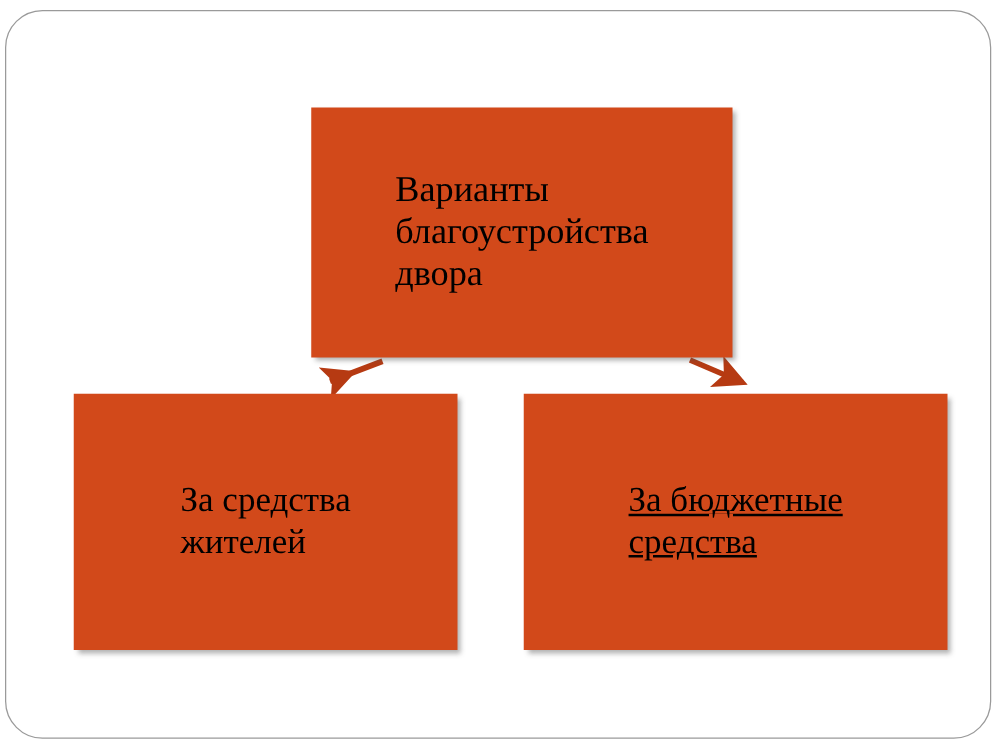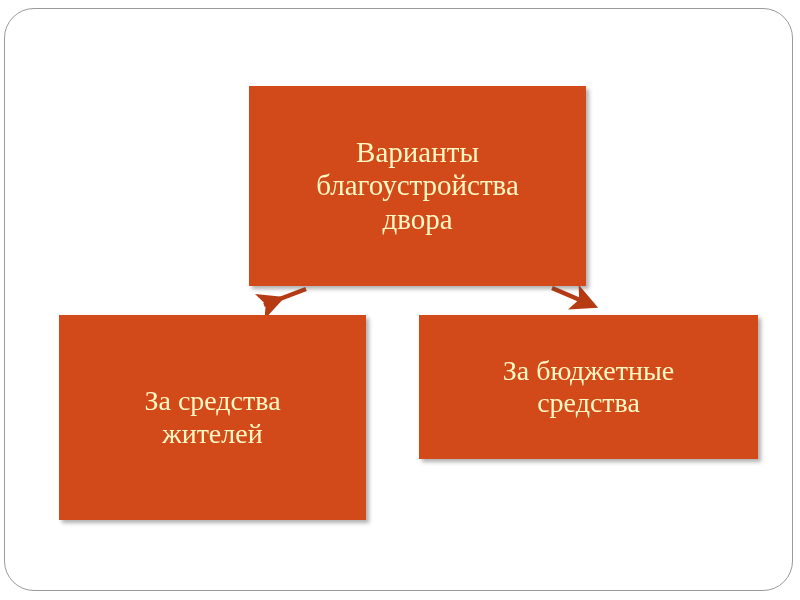--- a/index.html
+++ b/index.html
@@ -35,25 +35,25 @@
     top: 0;
     width: 800px;
     height: 600px;
   }
 
   
   .node {
     position: absolute;
     box-sizing: border-box;
     background: #D2491A;
-    color: #fef9c3;
+    color: #000000;
     display: flex;
     align-items: center;
     justify-content: center;
-    text-align: center;
+    text-align: left;
     line-height: 1.15;
     box-shadow: 3px 3px 4px rgba(80, 80, 80, 0.45);
     padding: 4px 10px;
   }
 
   .node-title {
     left: 249px;
     top: 86px;
     width: 337px;
     height: 200px;
@@ -65,22 +65,23 @@
     top: 315px;
     width: 307px;
     height: 205px;
     font-size: 28px;
   }
 
   .node-right {
     left: 419px;
     top: 315px;
     width: 339px;
-    height: 144px;
+    height: 205px;
     font-size: 28px;
+    text-decoration: underline;
   }
 
   .node-text {
     display: block;
     white-space: pre-line;
   }
 
   
   .connectors {
     position: absolute;

